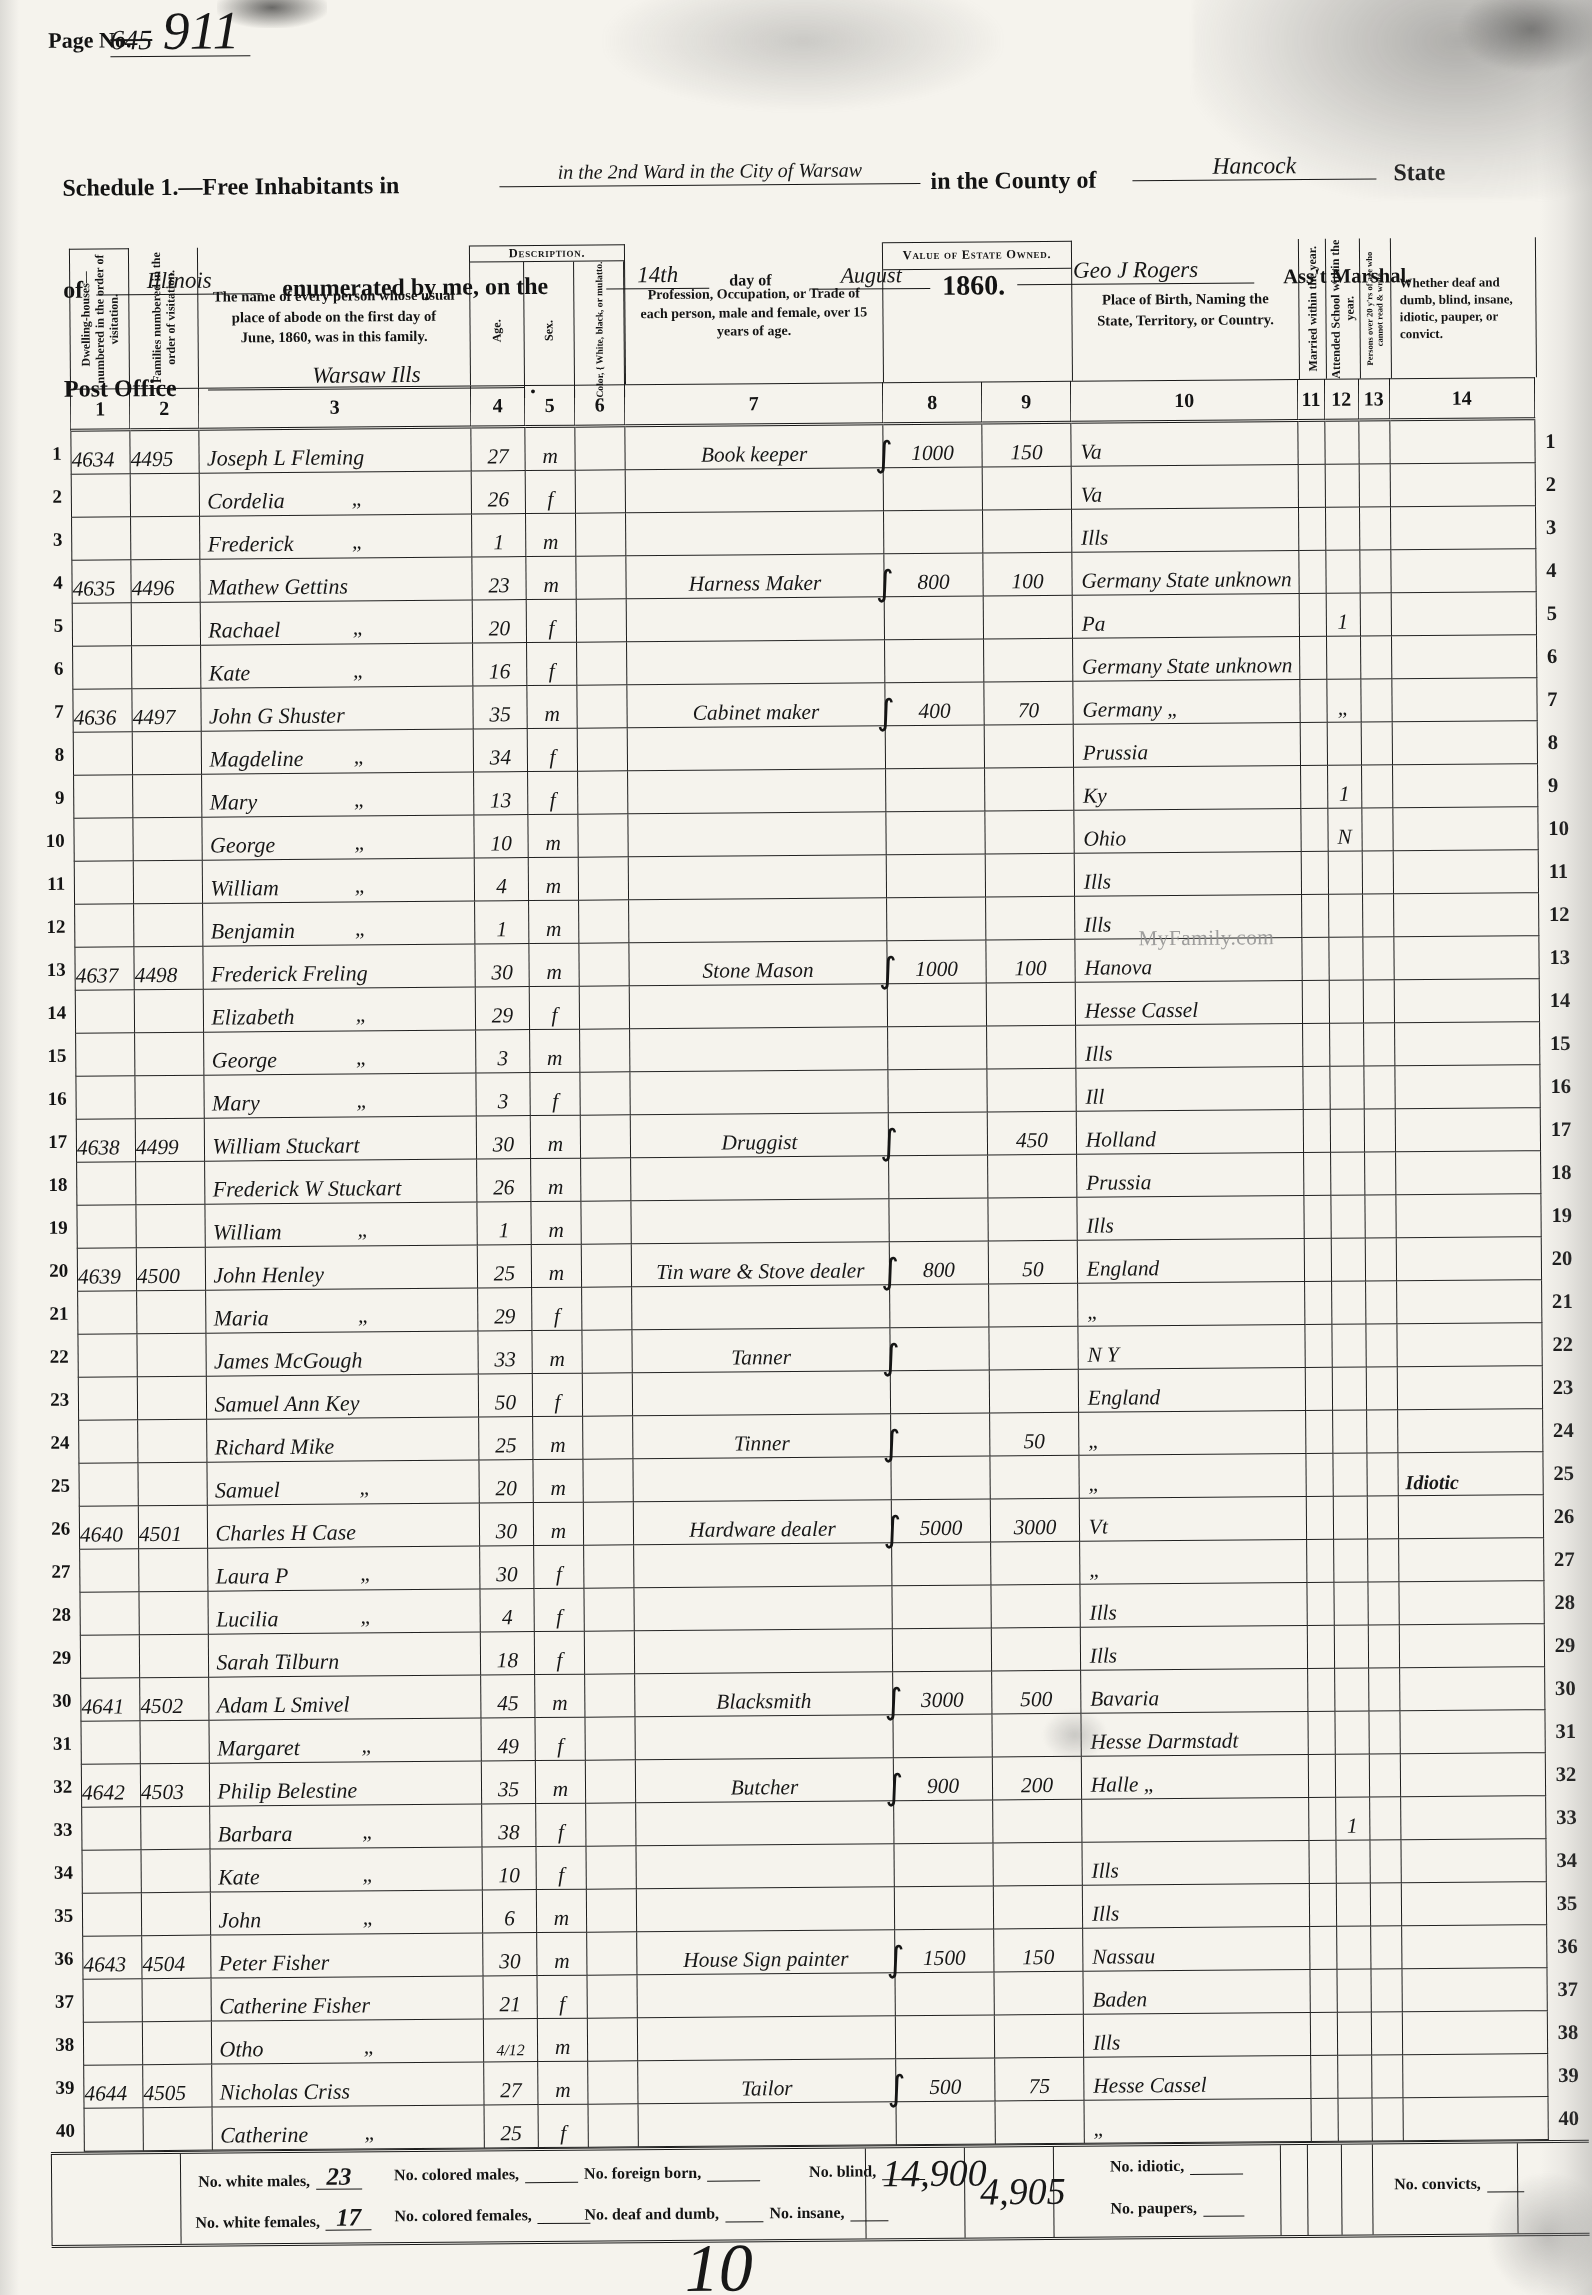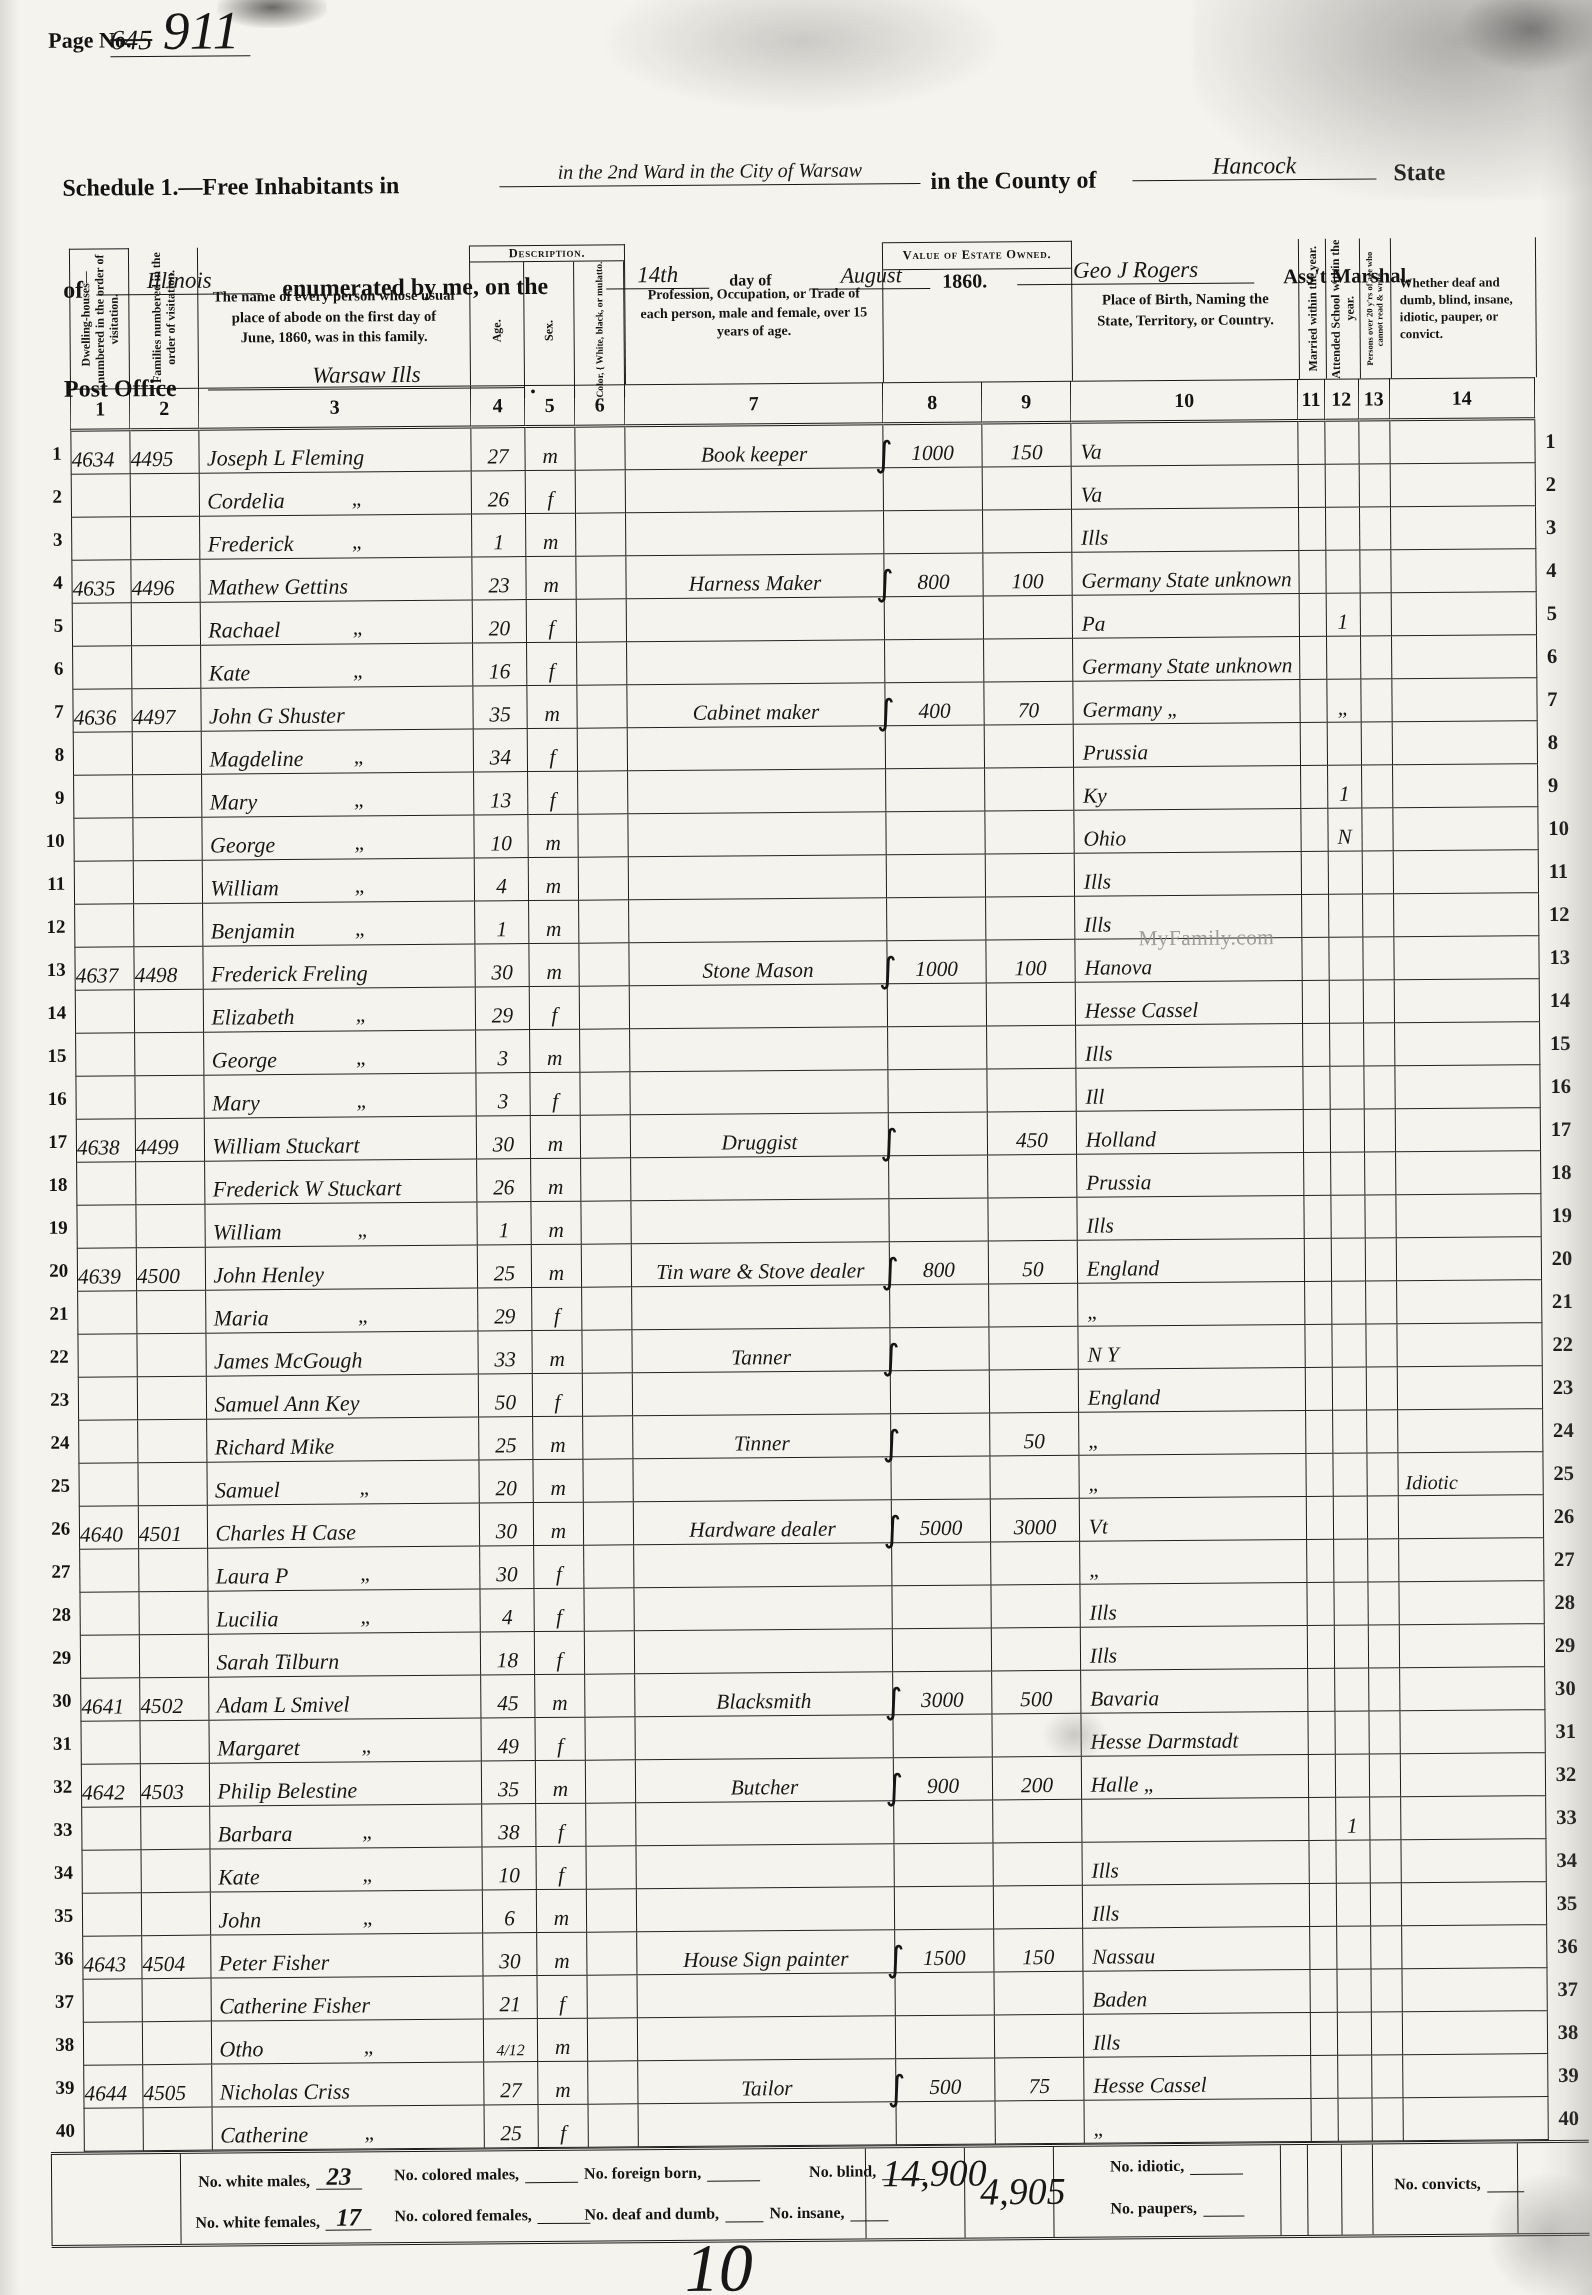--- a/index.html
+++ b/index.html
@@ -81,21 +81,21 @@
                 display:flex; align-items:flex-end; position:relative; }
   .trow .bl { border-left:1.8px solid #1a1a1a; }
   .gut { display:flex; align-items:center; font-weight:bold; font-size:19px; color:#131313; }
   .gut.gl { justify-content:flex-end; padding-right:8.8px; }
   .gut.gr { justify-content:flex-start; padding-left:10.3px; font-size:20.6px; }
   .cell .hand { font-size:21.4px; line-height:1; padding-bottom:2.9px; white-space:nowrap; }
   .cell.c3 .hand.nm { padding-left:7.4px; font-size:22px; }
   .cell.c10 .hand { padding-left:8.8px; z-index:3; }
   .cell.c4, .cell.c5, .cell.c8, .cell.c9, .cell.c11, .cell.c12, .cell.c13 { justify-content:center; }
   .cell.c7 { justify-content:center; }
-  .cell.c14 .hand { padding-left:7.4px; font-size:20px; }
+  .cell.c14 .hand { padding-left:7.4px; font-size:20px;font-weight:bold; }
   .ditto { position:absolute; left:56%; bottom:1.5px; font-size:22px; }
   .flrk { position:absolute; right:-10.3px; bottom:-7.4px; font-size:35px; z-index:4; }
   .mark { font-size:19px; }
 
   
   .tfoot { display:flex; height:96px; border-top:3.7px double #1a1a1a; border-bottom:3.7px double #1a1a1a; position:relative; }
   .tfoot .fcell { border-right:1.3px solid #1a1a1a; height:100%; }
   .f12{width:130px;} .f37{width:685px;}
   .flab { position:absolute; white-space:nowrap; font-weight:bold; font-size:16px; display:flex; align-items:flex-end; }
   .blank { display:inline-block; width:53px; border-bottom:1.5px solid #151515; height:19px; margin-left:5.9px; }
@@ -132,21 +132,21 @@
     <span class="seg print" style="left:1401px; top:82px; font-size:24px;">State</span>
   </div>
 
   <div class="hdr l2">
     <span class="seg print" style="left:70px; top:138px; font-size:24px;">of</span>
     <span class="seg useg hand" style="left:103px; top:130px; width:166px; font-size:23px;">Illinois</span>
     <span class="seg print" style="left:289px; top:138px; font-size:24px;">enumerated by me, on the</span>
     <span class="seg useg hand" style="left:613px; top:128px; width:103px; font-size:23px;">14th</span>
     <span class="seg print" style="left:736px; top:138px; font-size:16px;">day of</span>
     <span class="seg useg hand" style="left:819px; top:130px; width:118px; font-size:22px;">August</span>
-    <span class="seg print" style="left:949px; top:138px; font-size:20px;">1860.</span>
+    <span class="seg print" style="left:949px; top:138px; font-size:28px;">1860.</span>
     <span class="seg useg hand" style="left:1024px; top:127px; width:237px; font-size:23px;">Geo J Rogers</span>
     <span class="seg print" style="left:1290px; top:136px; font-size:20.6px;">Ass't Marshal.</span>
   </div>
 
   <div class="hdr l3">
     <span class="seg print" style="left:70px; top:186px; font-size:24px;">Post Office</span>
     <span class="seg useg hand" style="left:214px; top:175px; width:317px; font-size:23px;">Warsaw Ills</span>
     <span class="seg print" style="left:536px; top:186px; font-size:24px;">.</span>
   </div>
 

